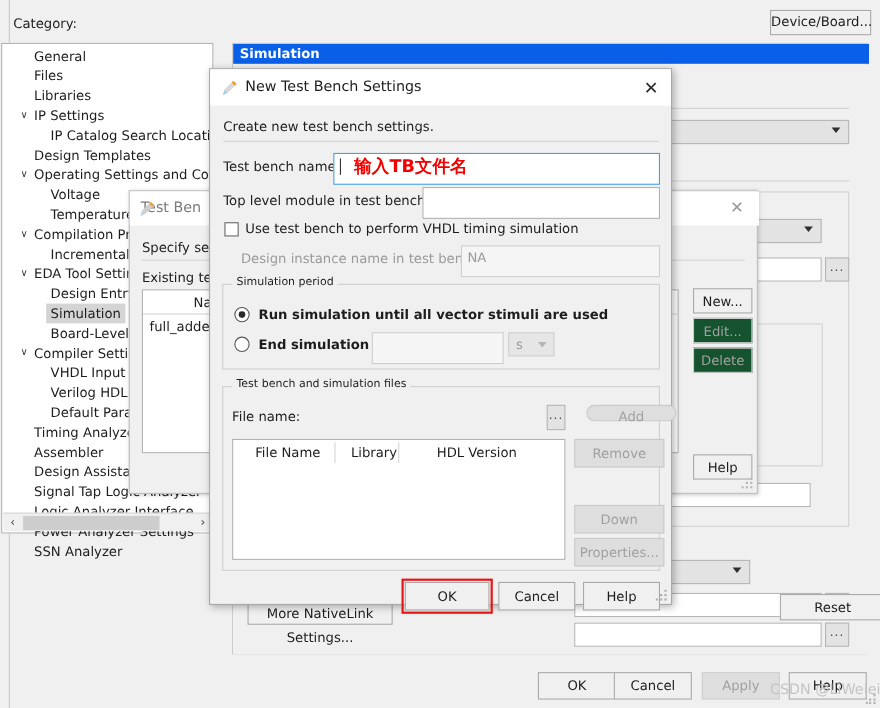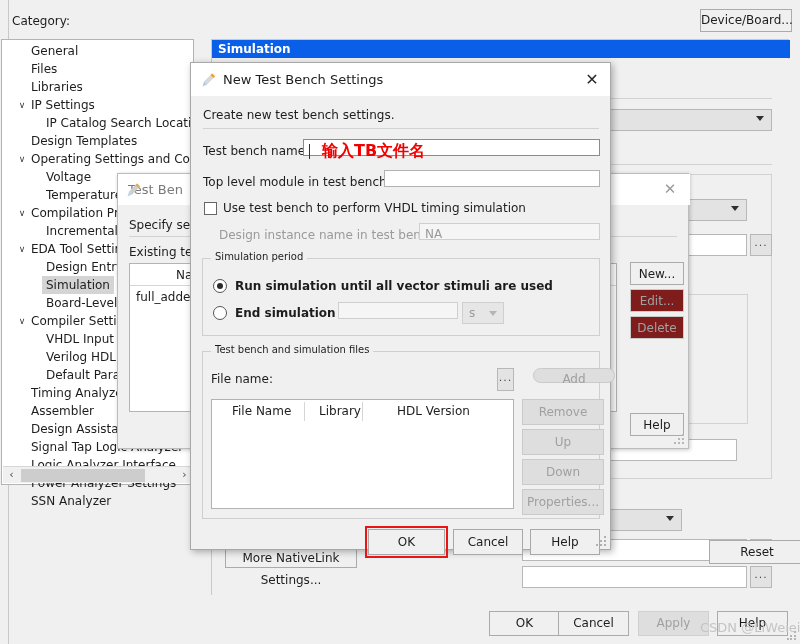--- a/index.html
+++ b/index.html
@@ -88,21 +88,21 @@
   .dots-btn {
     position: absolute; width: 22px; height: 22px; background: #e3e3e3;
     border: 1px solid #b7b7b7; text-align: center; line-height: 16px;
     font-size: 11px; color: #4a4a4a; letter-spacing: 1px;
   }
   .group-box { position: absolute; border: 1px solid #d2d2d2; }
   .gbtn {
     position: absolute; height: 24px; background: #f0f0f0; border: 1px solid #ababab;
     text-align: center; font-size: 12px; color: #1d1d1d; line-height: 22px;
   }
-  .gbtn.dim { background: #7f1d1d; border-color: #cacaca; color: #a0a0a0; }
+  .gbtn.dim { background: #14532d; border-color: #cacaca; color: #a0a0a0; }
 
   
   .tb-dialog {
     position: absolute; left: 117px; top: 173px; width: 572px; height: 276px;
     background: #f0f0f0; border: 1px solid #bcbcbc;
     box-shadow: 1px 1px 4px rgba(0,0,0,0.22);
   }
   .tb-dialog .tb-title {
     position: absolute; left: 0; top: 0; width: 572px; height: 31px;
     background: #ffffff; color: #7a7a7a; font-size: 13px; line-height: 31px; padding-left: 10px;
@@ -143,21 +143,21 @@
   .ntb-close {
     position: absolute; right: 8px; top: 7px; width: 20px; height: 20px;
     font-size: 16px; line-height: 19px; text-align: center; color: #2a2a2a;
   }
   .ntb-body { position: absolute; left: 0; top: 33px; width: 419px; height: 453px; }
   .ntb-sub { position: absolute; left: 12px; top: 12px; font-size: 12px; }
   .ntb-hr { position: absolute; left: 12px; top: 32px; width: 396px; height: 1px; background: #d2d2d2; }
   .lbl-s { position: absolute; font-size: 12px; color: #1d1d1d; }
   .lbl-dim { position: absolute; font-size: 12px; color: #9a9a9a; }
   .inp {
-    position: absolute; height: 17px; background: #ffffff;
+    position: absolute; height: 29px; background: #ffffff;
     border: 1px solid #b2b2b2; font-size: 12px;
   }
   .inp.focused { border: 1px solid #4a9ede; }
   .inp.disabled { background: #f5f5f5; border-color: #cfcfcf; }
   .inp .dim-val { position: absolute; left: 5px; top: 3px; color: #9a9a9a; font-size: 12px; }
   .caret-bar {
     position: absolute; left: 5px; top: 4px; width: 1px; height: 15px; background: #333;
   }
   .red-ann {
     position: absolute; color: #f20000; font-size: 16px; font-weight: bold;
@@ -405,21 +405,20 @@
         <div class="hdr">
           <span style="left:20px;">File Name</span>
           <span style="left:107px;">Library</span>
           <span style="left:185px;">HDL Version</span>
         </div>
         <div class="vsep" style="left:92px;"></div>
         <div class="vsep" style="left:150px;"></div>
       </div>
 
       <div class="sidebtn" style="left:331px; top:303px;">Remove</div>
-      <div class="sidebtn" style="left:331px; top:333px;">Up</div>
       <div class="sidebtn" style="left:331px; top:363px;">Down</div>
       <div class="sidebtn" style="left:331px; top:393px;">Properties...</div>
 
       <div class="footbtn" style="left:177px; top:433px; width:77px;">OK</div>
       <div class="redbox" style="left:174px; top:430px; width:83px; height:32px;"></div>
       <div class="footbtn" style="left:262px; top:433px; width:70px;">Cancel</div>
       <div class="footbtn" style="left:339px; top:433px; width:70px;">Help</div>
 
       <svg class="grip-dots" style="right:3px; bottom:2px;" viewBox="0 0 11 11">
         <g fill="#b0b0b0">

